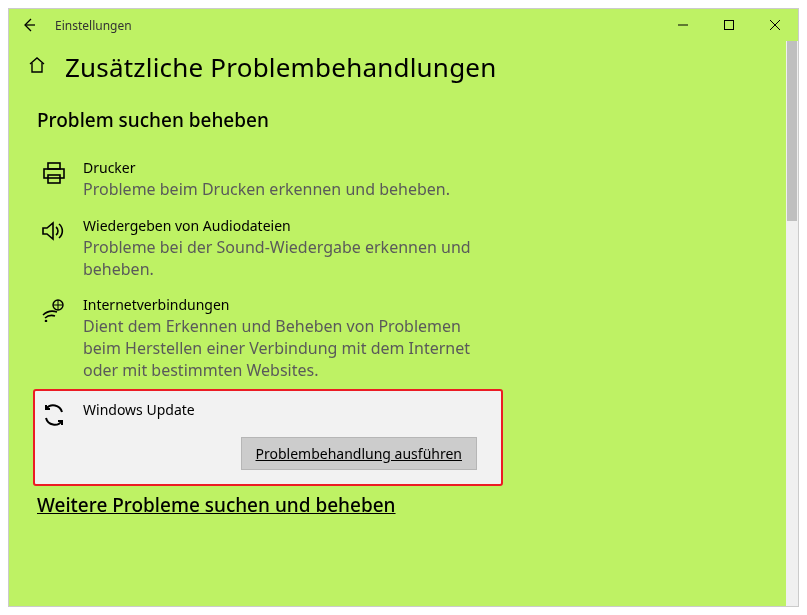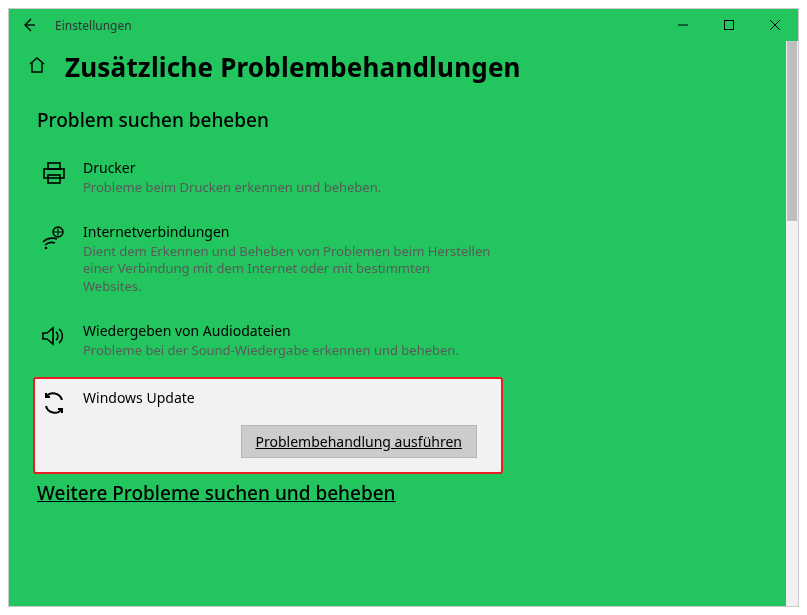--- a/index.html
+++ b/index.html
@@ -17,21 +17,21 @@
   html,body{margin:0;padding:0;background:#fff;}
   body{
     width:807px;height:615px;box-sizing:border-box;
     font-family:"Segoe UI",system-ui,-apple-system,Arial,sans-serif;
     color:var(--fg);
     position:relative;
   }
   .window{
     position:absolute;inset:8px;
     border:1px solid var(--win-border);
-    background:#22c55e;
+    background:#bef264;
     display:flex;flex-direction:column;
     overflow:hidden;
   }
   
   .titlebar{
     height:32px;flex:none;
     display:flex;align-items:center;justify-content:space-between;
     padding-left:6px;
     font-size:12px;color:#333;
   }
@@ -51,31 +51,31 @@
   }
   .scrollbar{
     width:12px;flex:none;background:var(--scroll-track);position:relative;
   }
   .scroll-thumb{
     position:absolute;left:1px;right:1px;top:0;height:180px;
     background:var(--scroll-thumb);
   }
   
   .page-header{display:flex;align-items:center;gap:18px;margin-top:2px;margin-bottom:22px;}
-  .page-title{font-size:26px;font-weight:700;letter-spacing:0.2px;text-align:right;}
+  .page-title{font-size:26px;font-weight:400;letter-spacing:0.2px;text-align:right;}
   .section-title{font-size:19px;font-weight:500;margin:6px 0 18px 10px;}
   .section-title.second{text-decoration:underline;}
-  .items{display:flex;flex-direction:column;gap:10px;max-width:470px;margin-left:6px;}
+  .items{display:flex;flex-direction:column;max-width:470px;margin-left:6px;}
   .item{
     display:flex;gap:14px;padding:6px 10px 6px 4px;border:2px solid transparent;border-radius:2px;
   }
   .item .icon{width:30px;flex:none;display:flex;align-items:flex-start;justify-content:center;padding-top:2px;}
   .item .texts{flex:1;min-width:0;}
   .item-title{font-size:14px;line-height:1.3;margin-bottom:2px;}
-  .item-desc{font-size:13px;line-height:1.35;color:var(--muted);}
+  .item-desc{font-size:16px;line-height:1.35;color:var(--muted);}
   .item.selected{
     background:var(--selected-bg);
     border:2px solid var(--highlight);
     border-radius:3px;
     padding:10px 16px 14px 4px;
   }
   .run-row{display:flex;justify-content:flex-end;margin-top:18px;padding-right:8px;}
   .run-btn{
     background:var(--btn-bg);
     border:1px solid var(--btn-bg-border);
@@ -148,47 +148,47 @@
           </div>
           <div class="texts">
             <div class="item-title">Drucker</div>
             <div class="item-desc">Probleme beim Drucken erkennen und beheben.</div>
           </div>
         </div>
 
         <div class="item">
           <div class="icon">
             <svg width="26" height="24" viewBox="0 0 26 24">
+              <path d="M2 9 H6 L12 4 V20 L6 15 H2 Z" stroke-width="1.6"></path>
+              <path d="M15 8 A5 5 0 0 1 15 16" stroke-width="1.6"></path>
+              <path d="M18 5 A9 9 0 0 1 18 19" stroke-width="1.6"></path>
+            </svg>
+          </div>
+          <div class="texts">
+            <div class="item-title">Wiedergeben von Audiodateien</div>
+            <div class="item-desc">Probleme bei der Sound-Wiedergabe erkennen und beheben.</div>
+          </div>
+        </div>
+
+        <div class="item">
+          <div class="icon">
+            <svg width="26" height="24" viewBox="0 0 26 24">
               <circle cx="17" cy="7" r="5" stroke-width="1.4"></circle>
               <path d="M12 7 H22 M17 2 V12" stroke-width="1"></path>
               <path d="M2 17 A14 14 0 0 1 16 14" stroke-width="1.6"></path>
               <path d="M4 20 A10 10 0 0 1 14 18" stroke-width="1.6"></path>
               <circle cx="5" cy="23" r="1.3" fill="#000" stroke="none"></circle>
             </svg>
           </div>
           <div class="texts">
             <div class="item-title">Internetverbindungen</div>
             <div class="item-desc">Dient dem Erkennen und Beheben von Problemen beim Herstellen einer Verbindung mit dem Internet oder mit bestimmten Websites.</div>
           </div>
         </div>
 
-        <div class="item">
-          <div class="icon">
-            <svg width="26" height="24" viewBox="0 0 26 24">
-              <path d="M2 9 H6 L12 4 V20 L6 15 H2 Z" stroke-width="1.6"></path>
-              <path d="M15 8 A5 5 0 0 1 15 16" stroke-width="1.6"></path>
-              <path d="M18 5 A9 9 0 0 1 18 19" stroke-width="1.6"></path>
-            </svg>
-          </div>
-          <div class="texts">
-            <div class="item-title">Wiedergeben von Audiodateien</div>
-            <div class="item-desc">Probleme bei der Sound-Wiedergabe erkennen und beheben.</div>
-          </div>
-        </div>
-
         <div class="item selected">
           <div class="icon">
             <svg width="26" height="24" viewBox="0 0 26 24">
               <path d="M21 9 A9 9 0 0 0 5 6" stroke-width="2"></path>
               <path d="M5 2 L5 6 L9 6" stroke-width="2"></path>
               <path d="M5 15 A9 9 0 0 0 21 18" stroke-width="2"></path>
               <path d="M21 22 L21 18 L17 18" stroke-width="2"></path>
             </svg>
           </div>
           <div class="texts">

